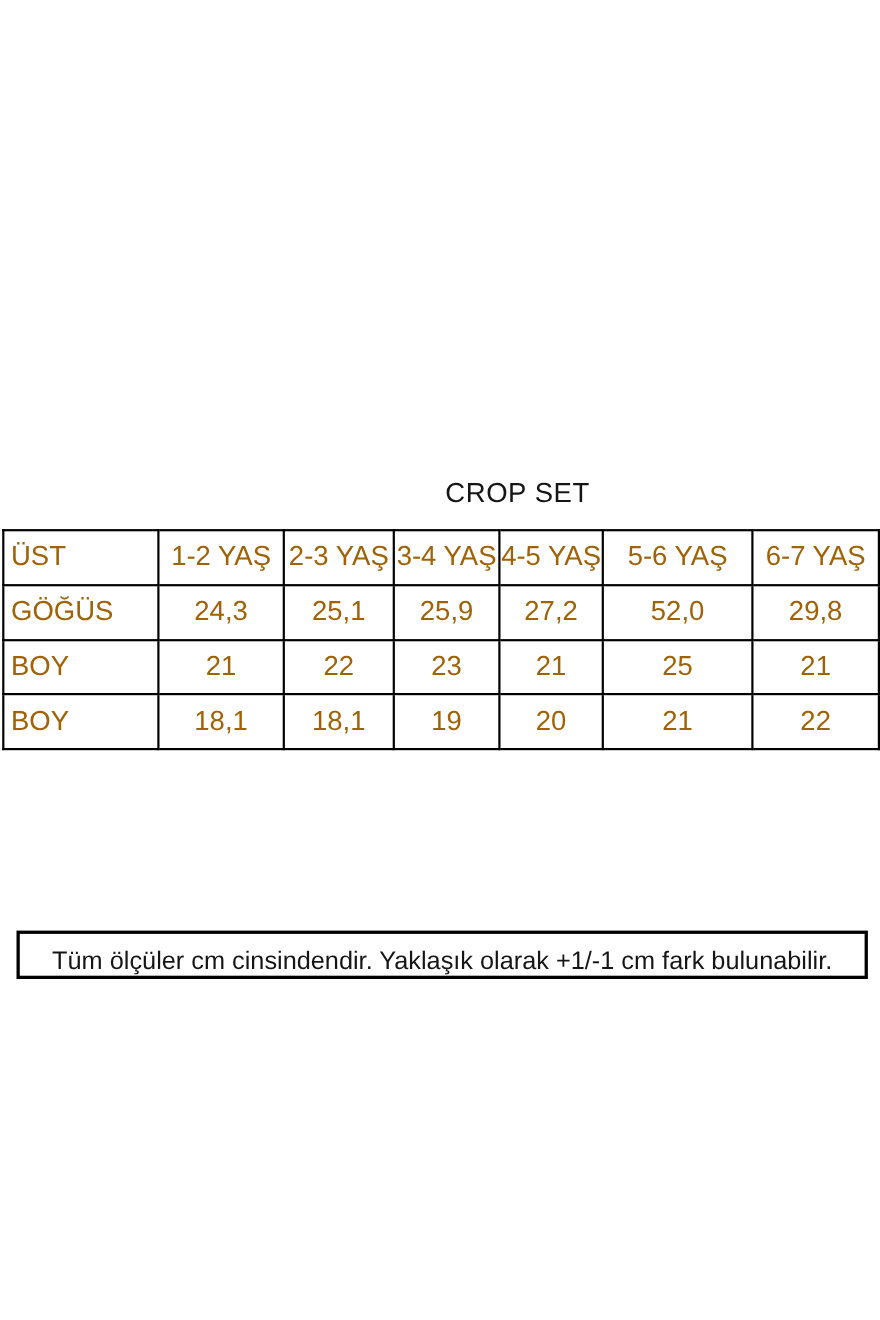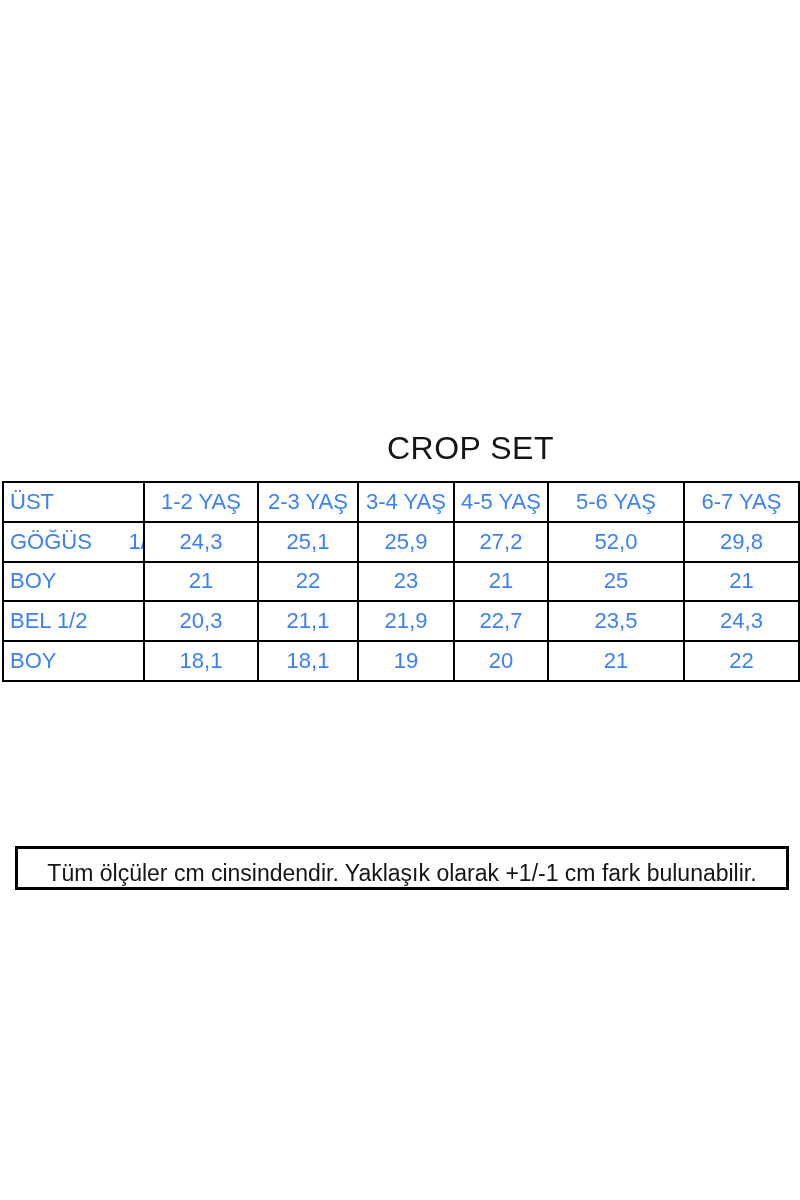--- a/index.html
+++ b/index.html
@@ -17,40 +17,40 @@
     overflow: hidden;
   }
   .title {
     position: absolute;
     left: 143px;
     top: 428px;
     width: 655px;
     height: 40px;
     line-height: 40px;
     text-align: center;
-    font-size: 32px;
+    font-size: 25px;
     letter-spacing: 0.5px;
     color: #151515;
   }
   table.size-table {
     position: absolute;
     left: 2px;
     top: 481px;
     width: 796px;
     height: 201px;
     border-collapse: collapse;
     table-layout: fixed;
   }
   table.size-table td {
     border: 2px solid #000000;
-    font-size: 22px;
+    font-size: 25px;
     padding: 0;
     text-align: center;
     vertical-align: middle;
-    color: #3b82f6;
+    color: #a16207;
     overflow: hidden;
   }
   table.size-table td.row-label {
     text-align: left;
     padding-left: 6px;
     white-space: pre;
   }
   .note-box {
     position: absolute;
     left: 15px;
@@ -106,29 +106,20 @@
       <tr>
         <td class="row-label">BOY</td>
         <td>21</td>
         <td>22</td>
         <td>23</td>
         <td>21</td>
         <td>25</td>
         <td>21</td>
       </tr>
       <tr>
-        <td class="row-label">BEL 1/2</td>
-        <td>20,3</td>
-        <td>21,1</td>
-        <td>21,9</td>
-        <td>22,7</td>
-        <td>23,5</td>
-        <td>24,3</td>
-      </tr>
-      <tr>
         <td class="row-label">BOY</td>
         <td>18,1</td>
         <td>18,1</td>
         <td>19</td>
         <td>20</td>
         <td>21</td>
         <td>22</td>
       </tr>
     </tbody>
   </table>

